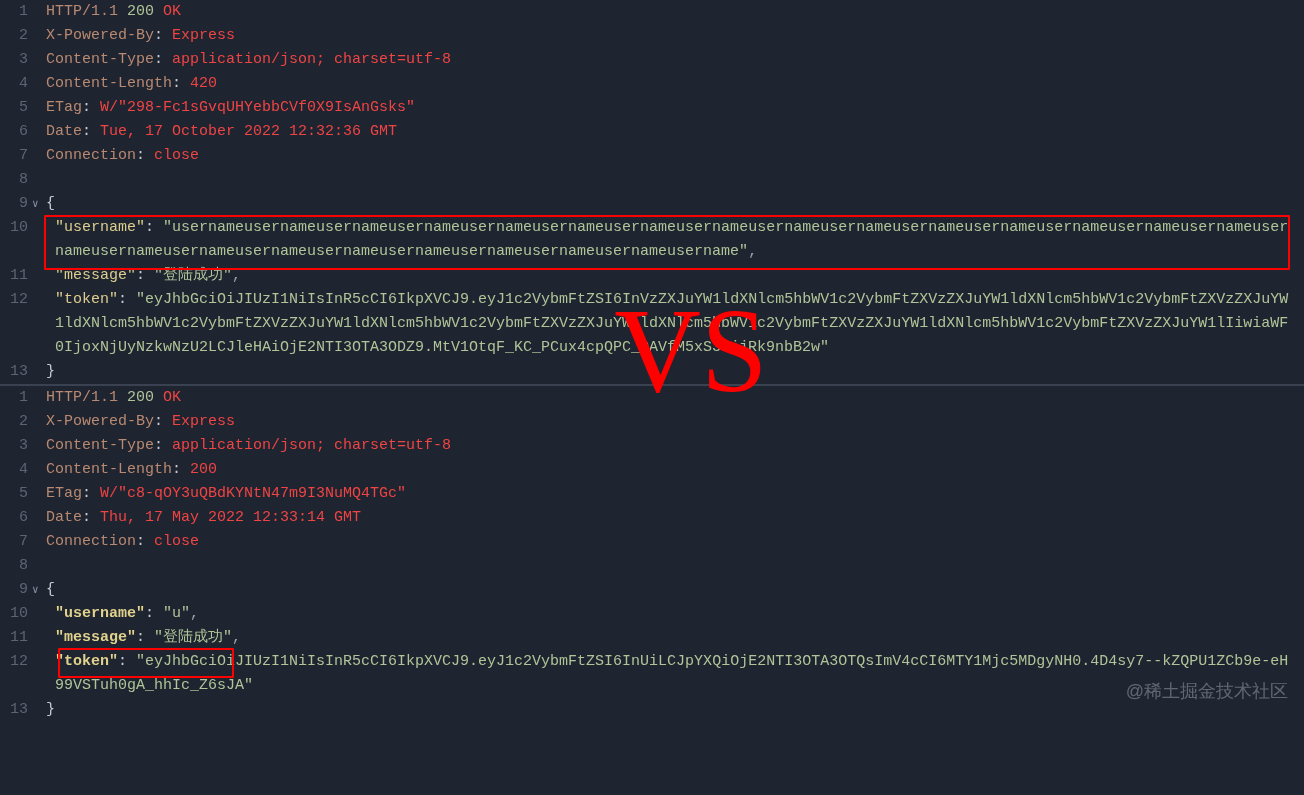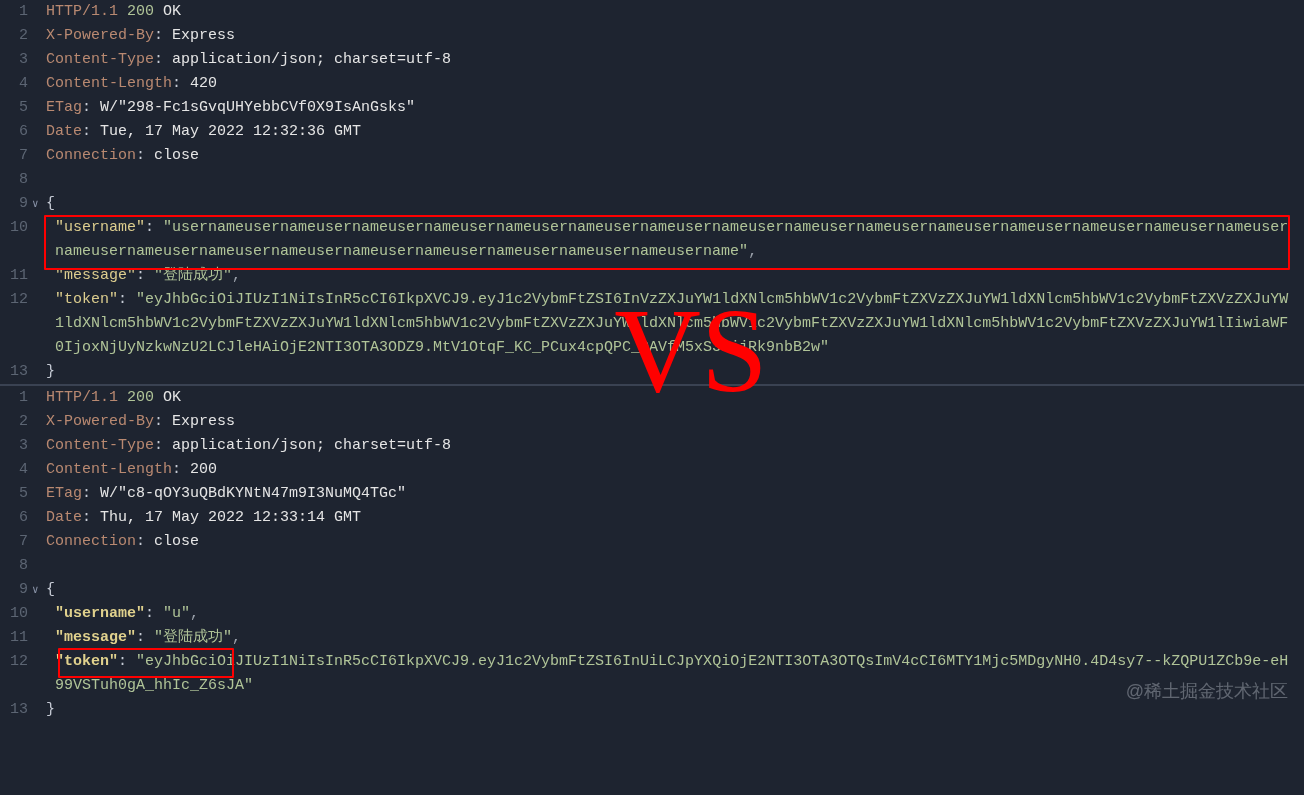--- a/index.html
+++ b/index.html
@@ -35,21 +35,21 @@
   .code {
     flex:1;
     white-space:pre-wrap;
     word-break:break-all;
     padding-right:10px;
   }
   .indent { padding-left:1ch; }
   .tok-hdr { color:#b98971;margin-top:10px; }
   .tok-num { color:#b0c498; }
   .tok-colon { color:#c7ccd6; }
-  .tok-val { color:#e5e5e5; }
+  .tok-val { color:#ef4444; }
   .tok-punc { color:#c7ccd6; }
   .tok-punc2 { color:#9aa0aa; }
   .tok-key { color:#dccd8e; }
   .tok-str { color:#b0c498; }
   .pane2 .tok-key { font-weight:bold; color:#e0d18d; }
   .pane2 .tok-str { color:#b0c498; }
   .hlbox1 {
     position:absolute;
     left:44px; top:215px;
     width:1246px; height:55px;
@@ -110,21 +110,21 @@
       <div class="code"><span class="tok-hdr">Content-Length</span><span class="tok-colon">: </span><span class="tok-val">420</span></div>
     </div>
     <div class="line">
       <div class="gutter">5</div>
       <div class="fold"></div>
       <div class="code"><span class="tok-hdr">ETag</span><span class="tok-colon">: </span><span class="tok-val">W/"298-Fc1sGvqUHYebbCVf0X9IsAnGsks"</span></div>
     </div>
     <div class="line">
       <div class="gutter">6</div>
       <div class="fold"></div>
-      <div class="code"><span class="tok-hdr">Date</span><span class="tok-colon">: </span><span class="tok-val">Tue, 17 May 2022 12:32:36 GMT</span></div>
+      <div class="code"><span class="tok-hdr">Date</span><span class="tok-colon">: </span><span class="tok-val">Tue, 17 October 2022 12:32:36 GMT</span></div>
     </div>
     <div class="line">
       <div class="gutter">7</div>
       <div class="fold"></div>
       <div class="code"><span class="tok-hdr">Connection</span><span class="tok-colon">: </span><span class="tok-val">close</span></div>
     </div>
     <div class="line">
       <div class="gutter">8</div>
       <div class="fold"></div>
       <div class="code"><span class="tok-val"></span></div>

